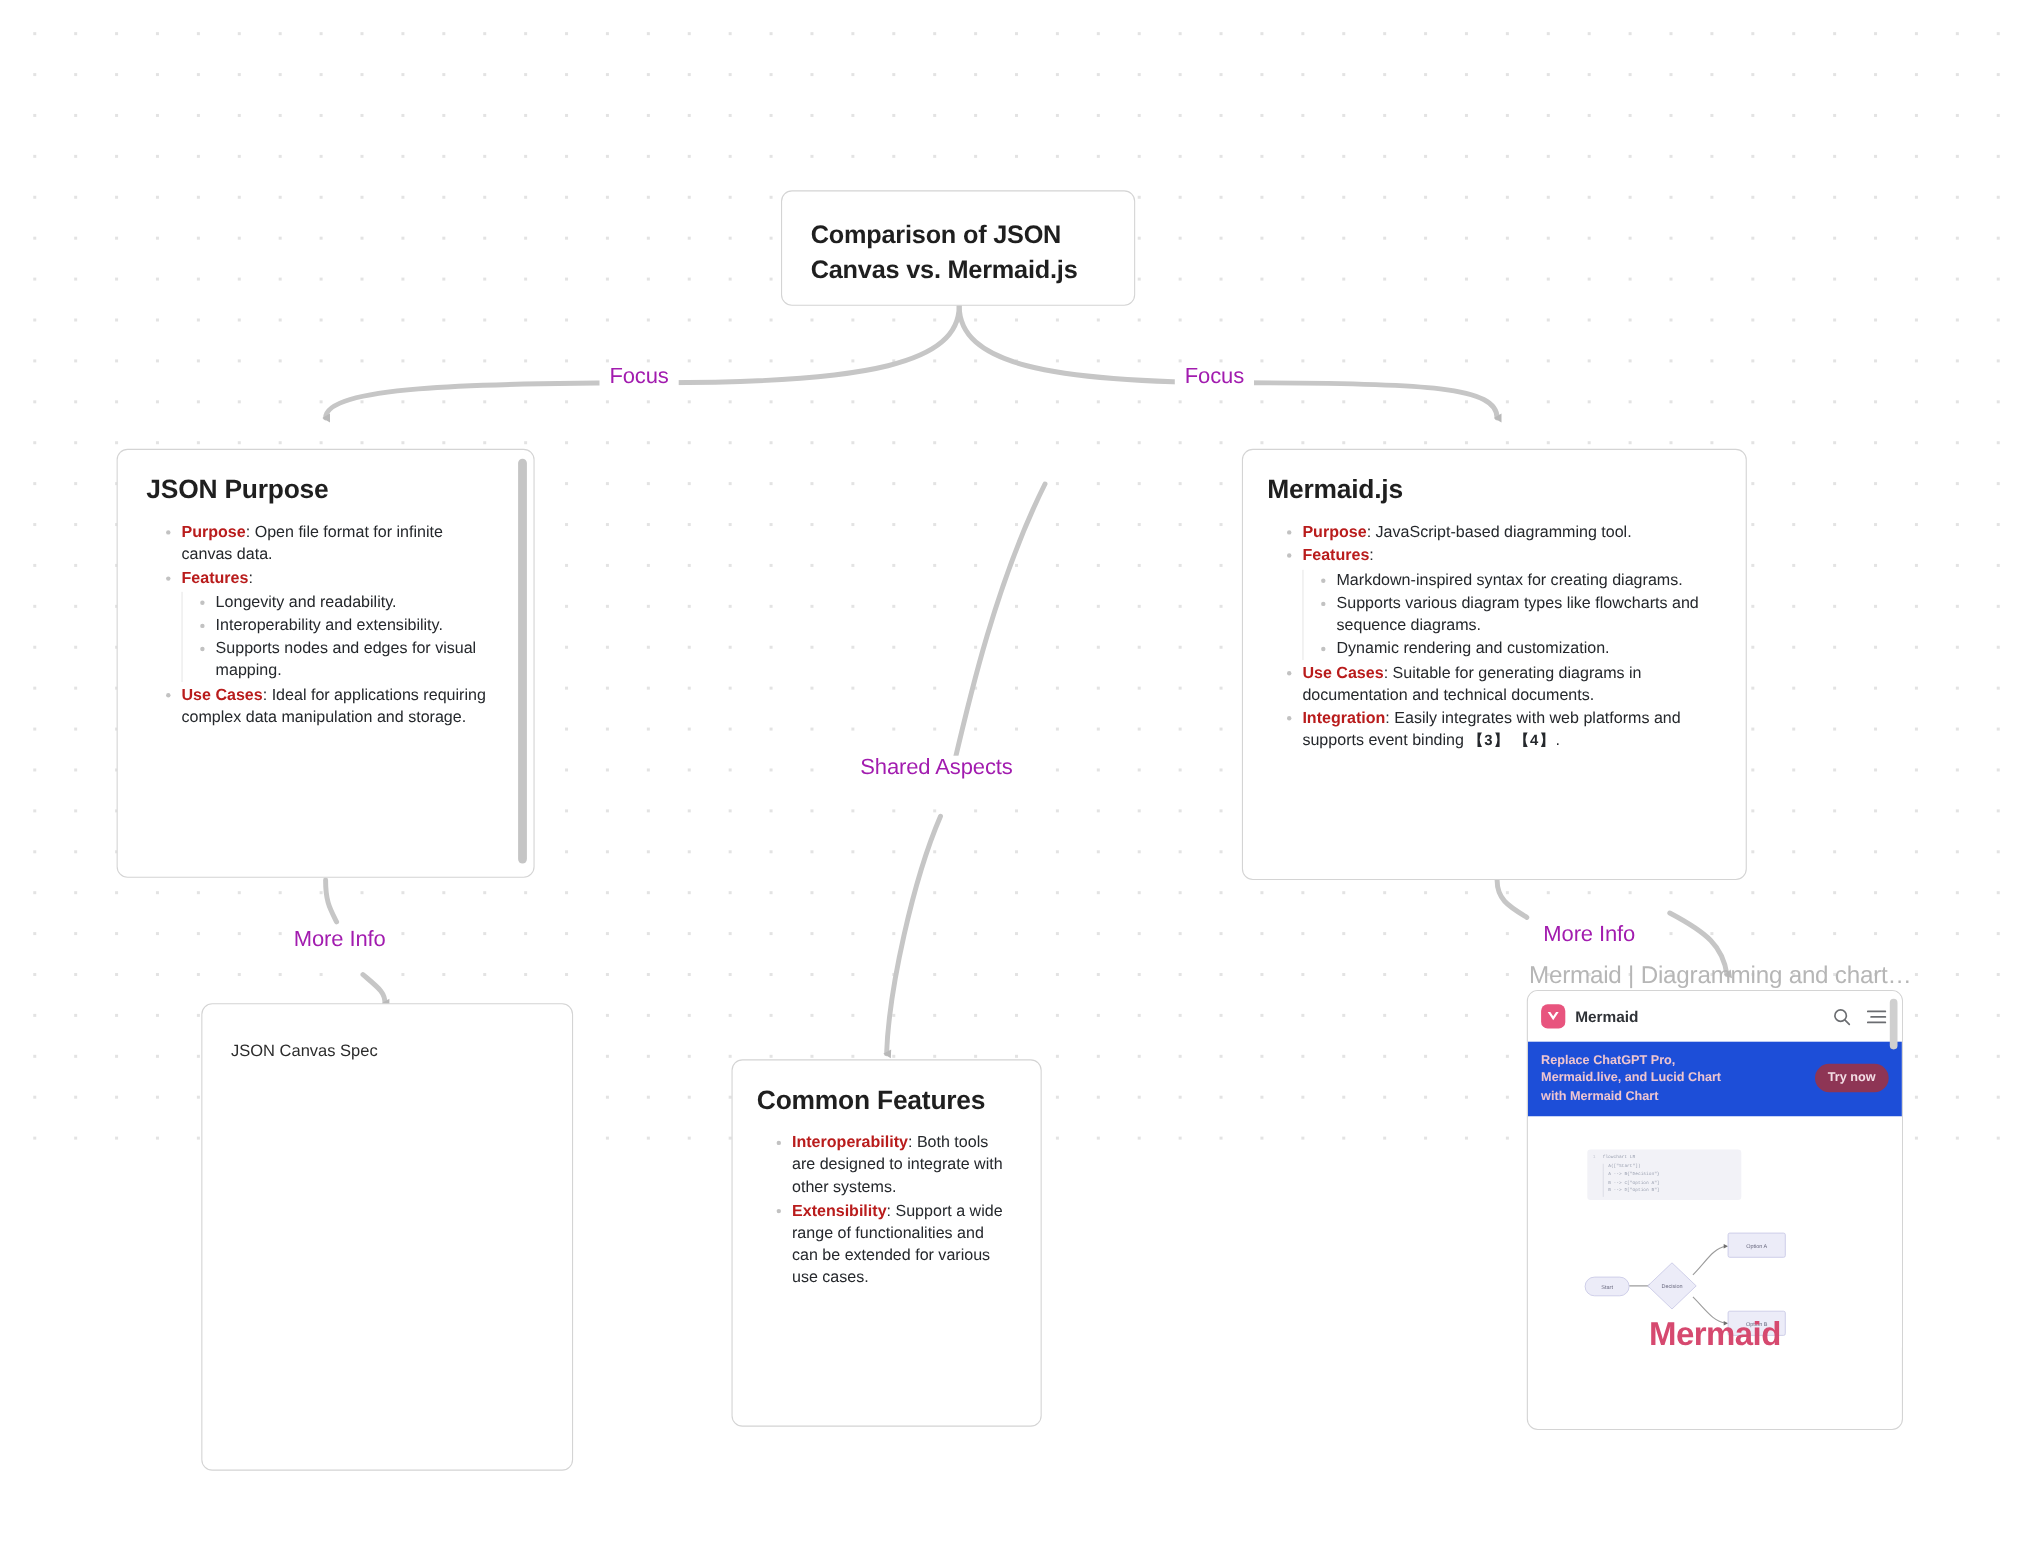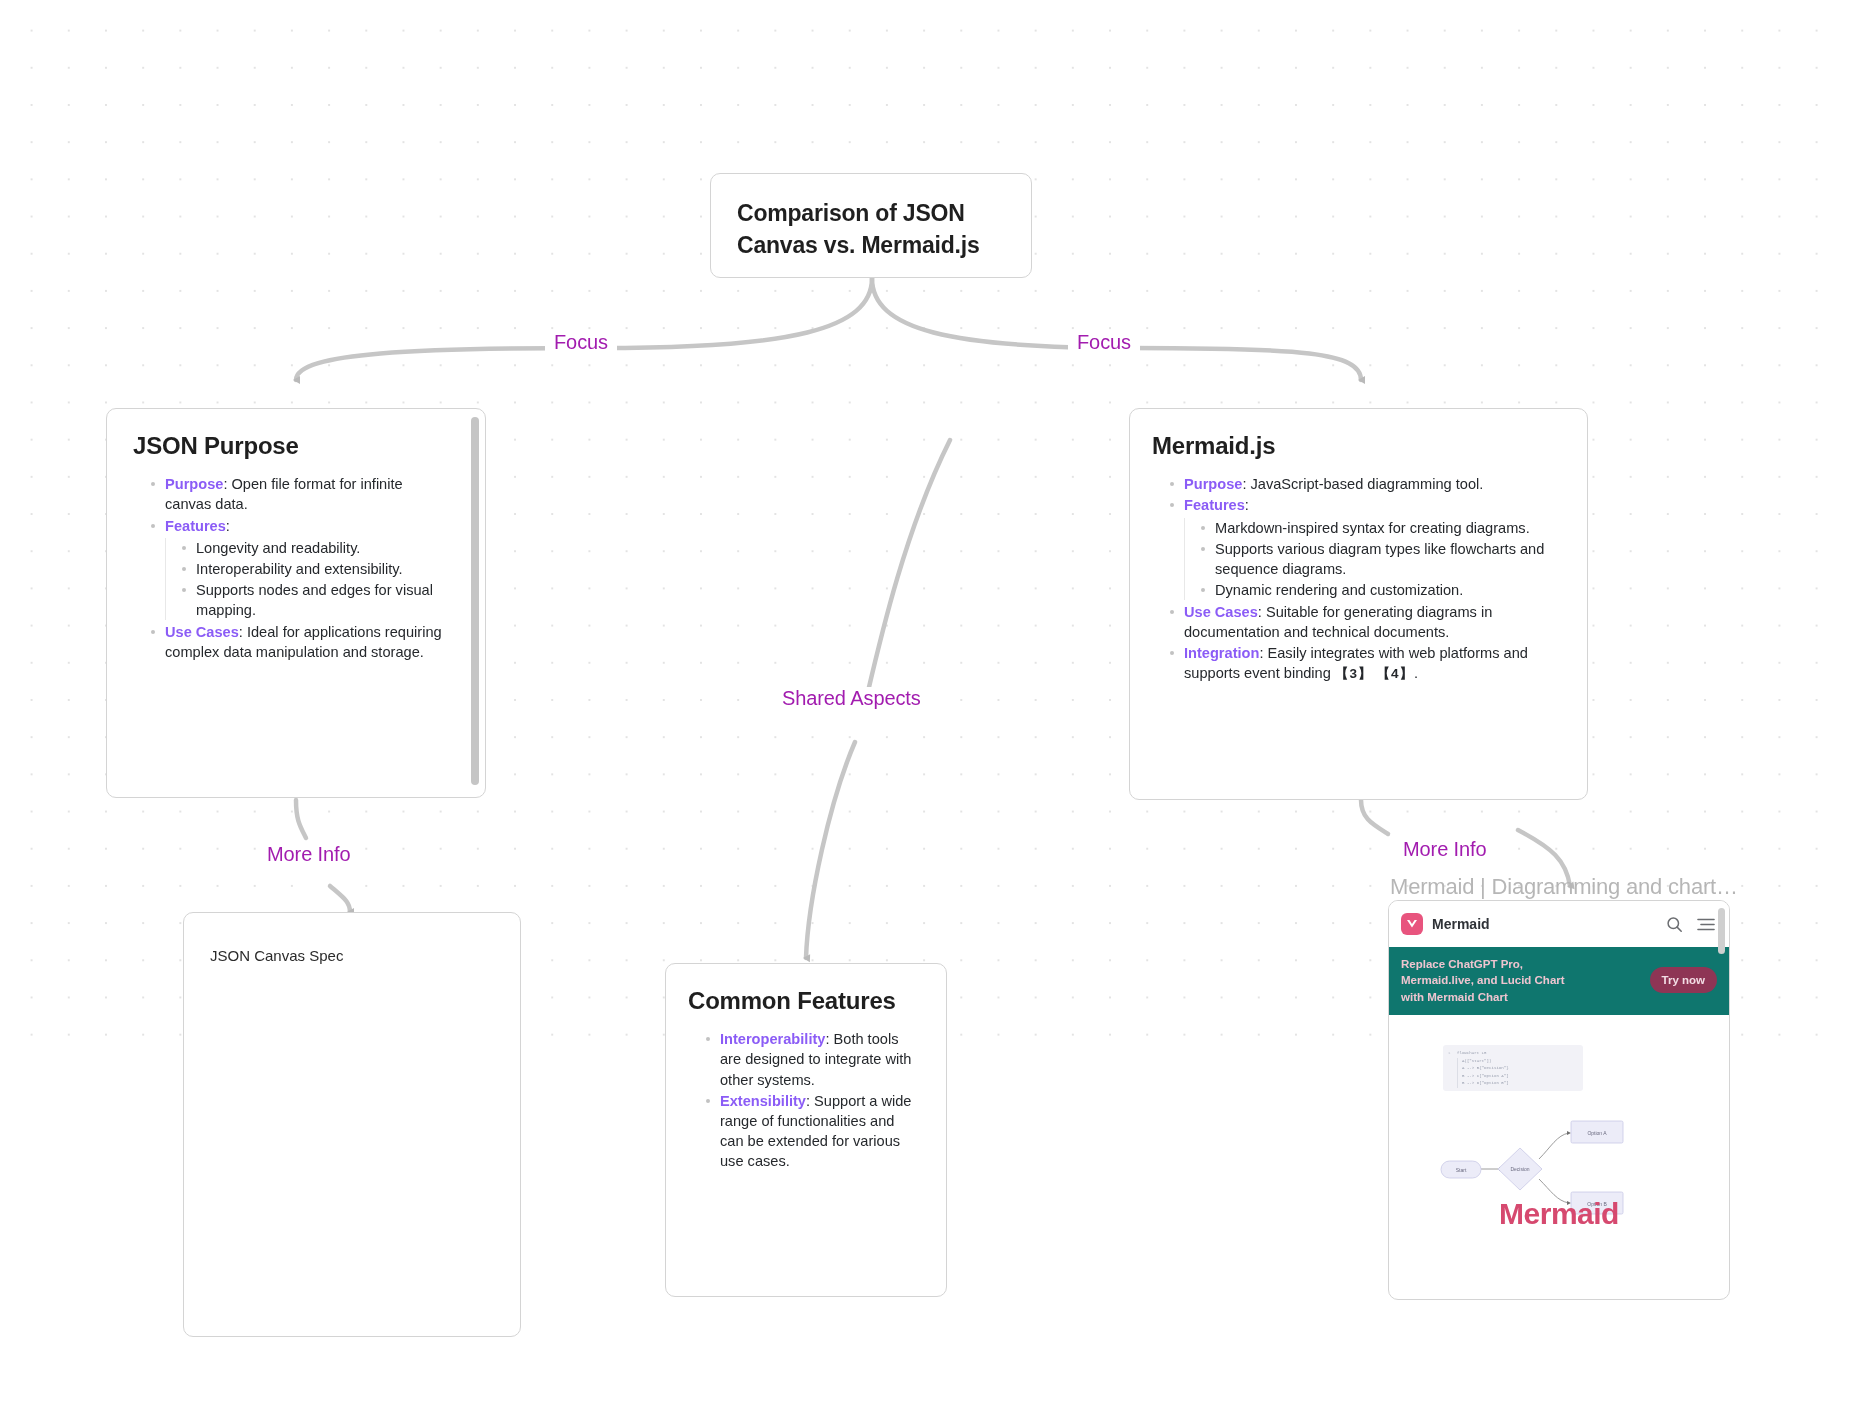--- a/index.html
+++ b/index.html
@@ -89,21 +89,21 @@
     margin-bottom: 1px;
   }
   ul.sub li::before {
     content: "";
     position: absolute;
     left: 0; top: 8px;
     width: 4px; height: 4px;
     border-radius: 50%;
     background: #c2c2c2;
   }
-  .b { font-weight: bold; color: #8b5cf6; }
+  .b { font-weight: bold; color: #b91c1c; }
   .cite { font-weight: bold; font-size: 13.5px; letter-spacing: 1px; }
 
   
   .vscroll {
     position: absolute;
     right: 6px; top: 8px;
     width: 8px;
     border-radius: 4px;
     background: #c5c5c5;
     z-index: 5;
@@ -165,21 +165,21 @@
   .mlogo svg { display:block; }
   .bw-brand {
     font-size: 14px;
     font-weight: bold;
     color: #2f3237;
     margin-left: 9px;
     flex: 1 1 auto;
   }
   .bw-ico { margin-left: 14px; opacity: .75; display:flex; align-items:center; }
   .bw-banner {
-    background: #0f766e;
+    background: #1d4ed8;
     padding: 9px 12px 10px 12px;
     display: flex;
     align-items: center;
     gap: 4px;
   }
   .bw-banner-text {
     font-size: 11.5px;
     font-weight: bold;
     color: #efc5d0;
     line-height: 1.42;

